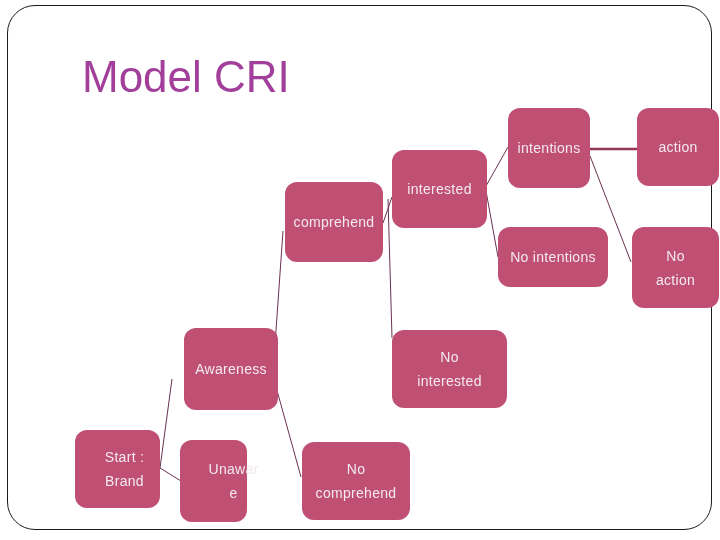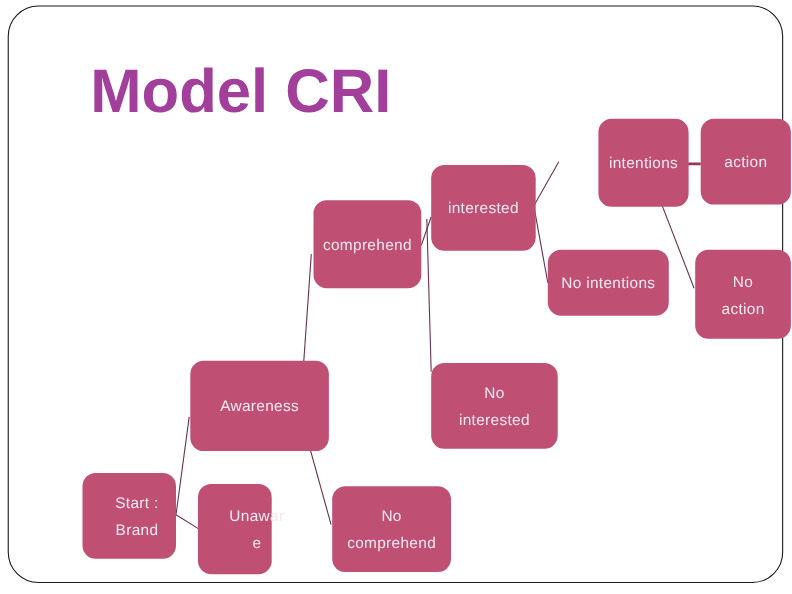--- a/index.html
+++ b/index.html
@@ -18,21 +18,21 @@
     font-family:"Liberation Sans", sans-serif;
   }
   .frame{
     position:absolute;left:7px;top:5px;width:705px;height:525px;
     border:1px solid var(--frame_border);
     border-radius:28px;
     box-sizing:border-box;
   }
   .slide-title{
     position:absolute;left:82px;top:55px;
-    font-size:56px;line-height:1;font-weight:700;
+    font-size:44px;line-height:1;font-weight:400;
     color:var(--title_text);
     letter-spacing:0px;
     white-space:nowrap;
   }
   .connectors{position:absolute;left:0;top:0;width:720px;height:540px;}
   .connectors line{stroke:var(--connector);stroke-width:1;}
   .connectors line.strong{stroke:var(--connector_strong);stroke-width:2.5;}
   .node{
     position:absolute;
     background:var(--node_fill);
@@ -58,34 +58,34 @@
   <line x1="273" y1="373" x2="283" y2="231"></line>
   <line x1="273" y1="376" x2="301" y2="477"></line>
   <line x1="383" y1="223" x2="392" y2="197"></line>
   <line x1="388" y1="199" x2="392" y2="338"></line>
   <line x1="486" y1="186" x2="508" y2="147"></line>
   <line x1="486" y1="191" x2="498" y2="257"></line>
   <line x1="590" y1="156" x2="631" y2="262"></line>
   <line class="strong" x1="590" y1="149" x2="637" y2="149"></line>
 </svg>
 
-<div class="node" style="left:508px;top:108px;width:82px;height:80px;margin-left:36px;">intentions</div>
+<div class="node" style="left:508px;top:108px;width:82px;height:80px;">intentions</div>
 
 <div class="node" style="left:637px;top:108px;width:82px;height:78px;">action</div>
 
 <div class="node" style="left:498px;top:227px;width:110px;height:60px;">No intentions</div>
 
 <div class="node" style="left:632px;top:227px;width:87px;height:81px;">No
 action</div>
 
 <div class="node" style="left:392px;top:150px;width:95px;height:78px;">interested</div>
 
 <div class="node" style="left:285px;top:182px;width:98px;height:80px;">comprehend</div>
 
-<div class="node" style="left:173px;top:328px;width:126px;height:82px;">Awareness</div>
+<div class="node" style="left:184px;top:328px;width:94px;height:82px;">Awareness</div>
 
 <div class="node" style="left:392px;top:330px;width:115px;height:78px;">No
 interested</div>
 
 <div class="node" style="left:75px;top:430px;width:85px;height:78px;padding-left:14px;">Start :
 Brand</div>
 
 <div class="node" style="left:180px;top:440px;width:67px;height:82px;padding-left:40px;">Unawar
 e</div>
 

